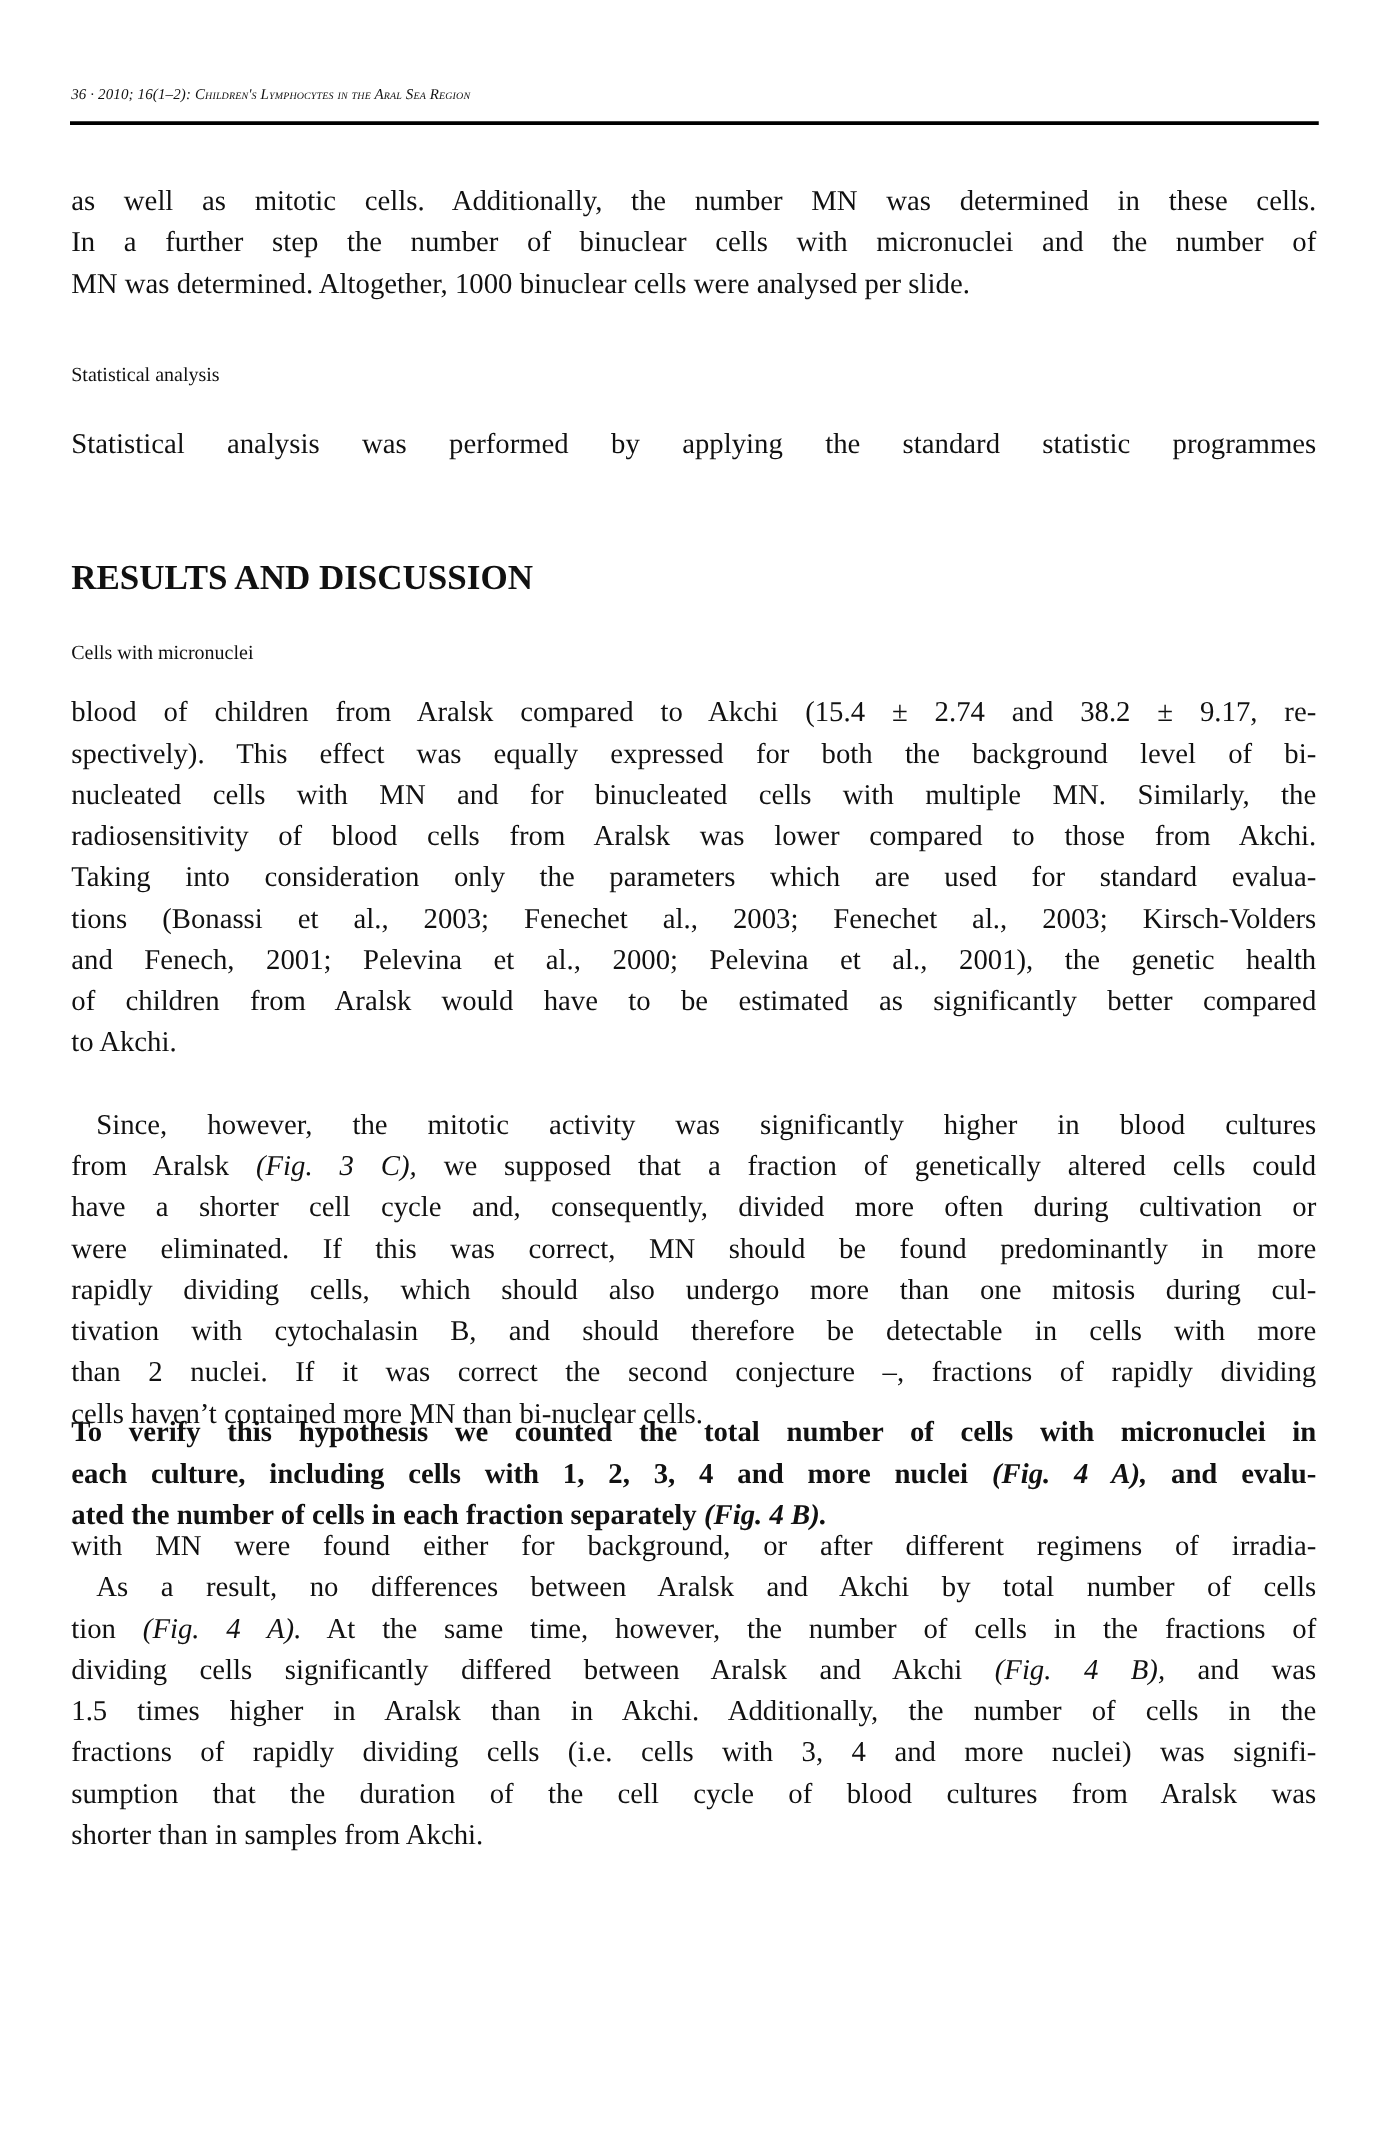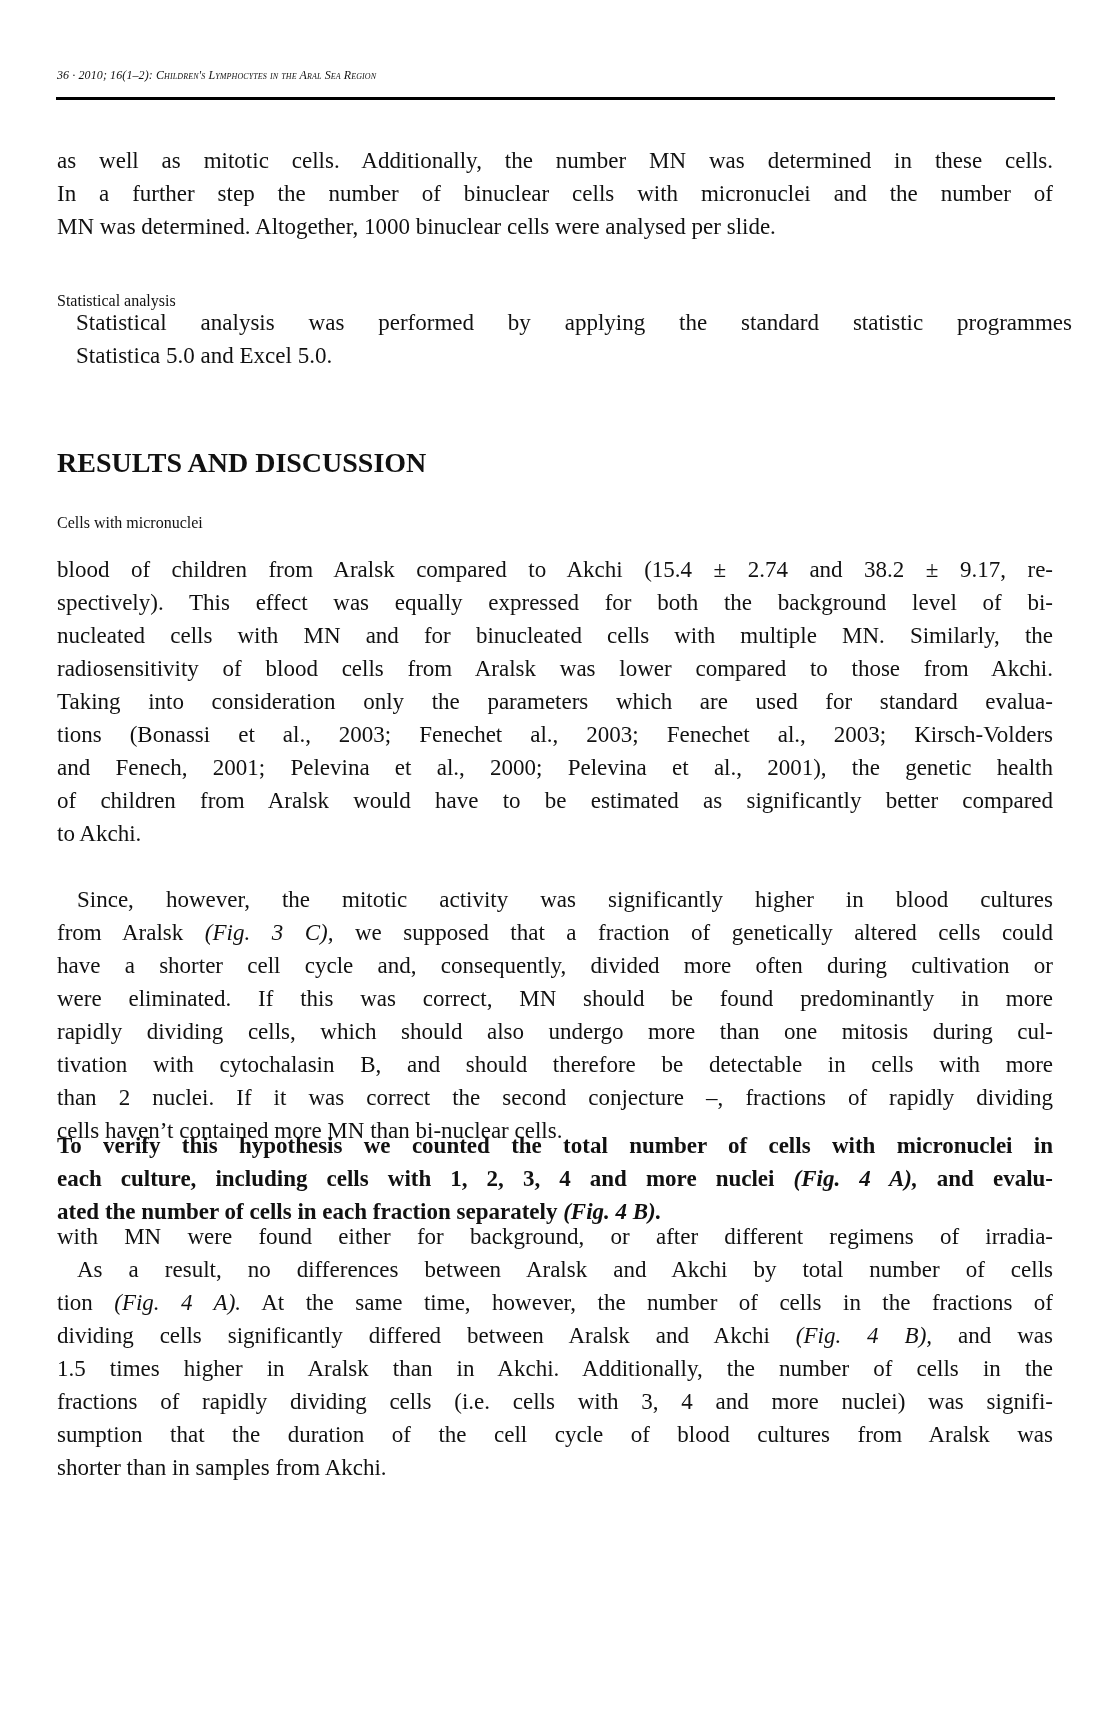--- a/index.html
+++ b/index.html
@@ -90,23 +90,22 @@
   </div>
   <div class="head-rule"></div>
 
   <div class="block" style="top:144px;">
     <span class="line">as well as mitotic cells. Additionally, the number MN was determined in these cells.</span>
     <span class="line">In a further step the number of binuclear cells with micronuclei and the number of</span>
     <span class="line last">MN was determined. Altogether, 1000 binuclear cells were analysed per slide.</span>
   </div>
 
   <div class="h-sub" style="top:285px;">Statistical analysis</div>
-  <div class="block" style="top:306px;margin-left:19px;">
+  <div class="block" style="top:338px;">
     <span class="line">Statistical analysis was performed by applying the standard statistic programmes</span>
-    <span class="line last">Statistica 5.0 and Excel 5.0.</span>
   </div>
 
   <div class="h-main" style="top:448px;">RESULTS AND DISCUSSION</div>
 
   <div class="h-sub" style="top:507px;">Cells with micronuclei</div>
 
   <div class="block" style="top:553px;">
     <span class="line">blood of children from Aralsk compared to Akchi (15.4 ± 2.74 and 38.2 ± 9.17, re-</span>
     <span class="line">spectively). This effect was equally expressed for both the background level of bi-</span>
     <span class="line">nucleated cells with MN and for binucleated cells with multiple MN. Similarly, the</span>

